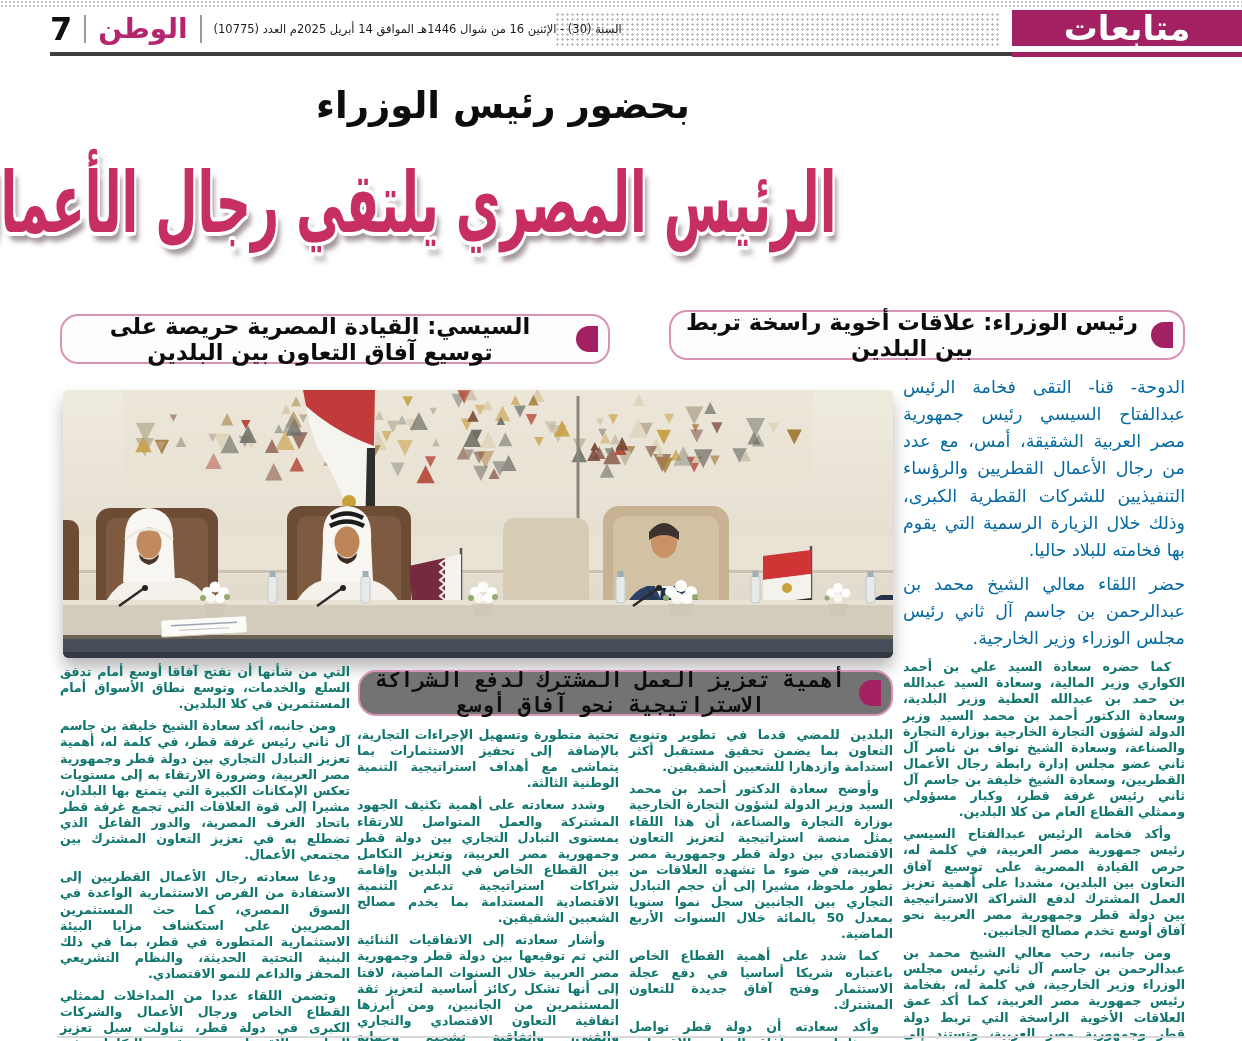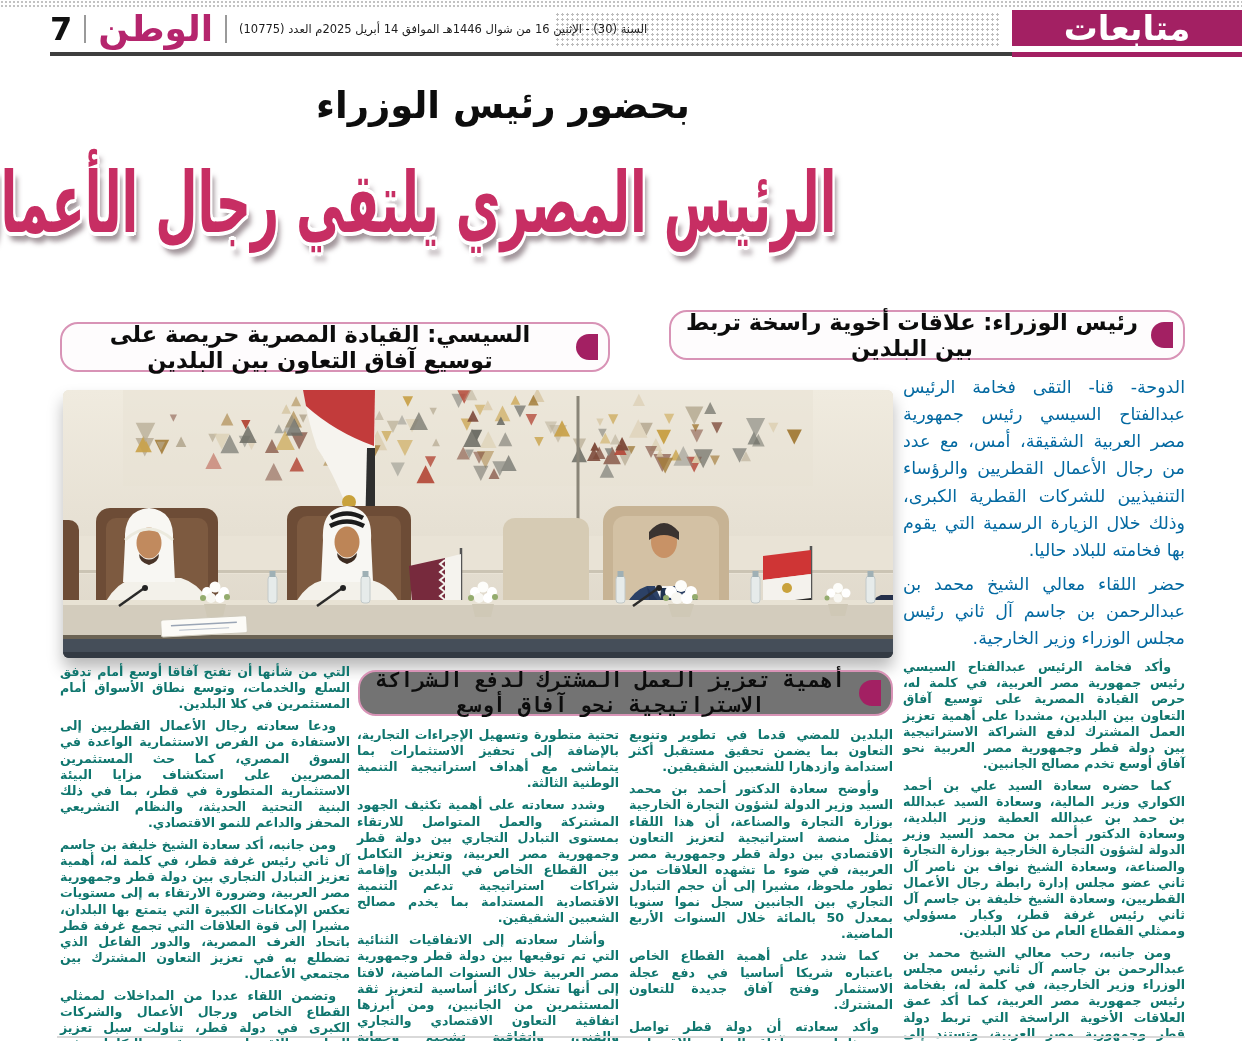--- a/index.html
+++ b/index.html
@@ -7,41 +7,41 @@
         font-family:"DejaVu Sans",sans-serif;direction:rtl;}
   
   .halftone-top{position:absolute;left:0;top:0;width:1242px;height:9px;
     background-image:radial-gradient(#c2c2c2 1px,transparent 1.2px);background-size:4px 4px;}
   .halftone-band{position:absolute;left:555px;top:12px;width:445px;height:34px;
     background-image:radial-gradient(#bdbdbd 1.1px,transparent 1.3px);background-size:5px 5px;}
   .hdr-left{position:absolute;left:50px;top:8px;height:42px;display:flex;direction:ltr;
     align-items:center;gap:12px;}
   .page-num{font-size:32px;font-weight:bold;color:#111;line-height:1;}
   .vbar{width:2px;height:28px;background:#9a9a9a;}
-  .logo{font-size:36px;font-weight:900;color:#b5256d;line-height:1;letter-spacing:-1px;}
+  .logo{font-size:28px;font-weight:900;color:#b5256d;line-height:1;letter-spacing:-1px;}
   .dateline{font-size:11.5px;font-weight:normal;color:#1b1b1b;direction:rtl;white-space:nowrap;}
   .section-badge{position:absolute;right:0;top:10px;width:230px;height:36px;background:#a32063;
     color:#fff;display:flex;align-items:center;justify-content:center;font-size:34px;font-weight:bold;}
   .hdr-rule-dark{position:absolute;left:50px;top:52px;width:962px;height:4px;background:#3e3e3e;}
   .hdr-rule-pink{position:absolute;right:0;top:52px;width:230px;height:5px;background:#a32063;}
   
   .kicker{position:absolute;left:0;top:84px;width:1006px;text-align:center;
     font-size:37px;font-weight:900;color:#0d0d0d;}
   .headline-wrap{position:absolute;left:0;top:138px;width:1242px;text-align:center;}
   .headline{display:inline-block;white-space:nowrap;font-size:84px;font-weight:900;
     color:#c72e63;line-height:1.55;transform-origin:50% 50%;letter-spacing:-2px;
     text-shadow:-3px -3px 0 #fff,3px -3px 0 #fff,-3px 3px 0 #fff,3px 3px 0 #fff,
       0 -4px 0 #fff,0 4px 0 #fff,-4px 0 0 #fff,4px 0 0 #fff,7px 9px 7px rgba(70,45,55,.5);}
   .subhead{position:absolute;height:50px;border:2.5px solid #d893b6;border-radius:18px;
     background:#fefcfd;display:flex;align-items:center;padding:0 10px;box-sizing:border-box;}
   .subhead .txt{flex:1;text-align:center;font-size:22.5px;font-weight:bold;color:#0c0c0c;}
   .corner-bullet{flex:none;width:22px;height:26px;background:#a32063;
     border-radius:26px 0 0 26px;margin-left:8px;}
   .subhead-right{right:57px;top:310px;width:516px;}
-  .subhead-left{left:60px;top:314px;width:550px;margin-top:8px;}
+  .subhead-left{left:60px;top:314px;width:550px;}
   .subhead-middle{left:358px;top:670px;width:535px;height:46px;background:#737373;font-family:Liberation Mono, monospace;}
   .subhead-middle .txt{font-size:20.5px;}
   
   .photo{position:absolute;left:63px;top:390px;width:830px;height:268px;border-radius:6px;
     overflow:hidden;box-shadow:0 10px 16px rgba(0,0,0,.28);background:#e7e1d4;}
   .photo svg{display:block;width:100%;height:100%;}
   
   .col{position:absolute;direction:rtl;}
   .col p{margin:0 0 6px;text-align:justify;text-justify:inter-word;color:#0f766e;}
   .lead p{font-size:17.5px;line-height:1.55;font-weight:normal;color:#0369a1;margin-bottom:7px;}
@@ -383,40 +383,40 @@
     <span class="corner-bullet"></span>
     <span class="txt">أهمية تعزيز العمل المشترك لدفع الشراكة الاستراتيجية نحو آفاق أوسع</span>
   </div>
 
   <div class="col col-right">
     <div class="lead">
       <p>الدوحة- قنا- التقى فخامة الرئيس عبدالفتاح السيسي رئيس جمهورية مصر العربية الشقيقة، أمس، مع عدد من رجال الأعمال القطريين والرؤساء التنفيذيين للشركات القطرية الكبرى، وذلك خلال الزيارة الرسمية التي يقوم بها فخامته للبلاد حاليا.</p>
       <p>حضر اللقاء معالي الشيخ محمد بن عبدالرحمن بن جاسم آل ثاني رئيس مجلس الوزراء وزير الخارجية.</p>
     </div>
     <div class="bt">
+      <p>كما حضره سعادة السيد علي بن أحمد الكواري وزير المالية، وسعادة السيد عبدالله بن حمد بن عبدالله العطية وزير البلدية، وسعادة الدكتور أحمد بن محمد السيد وزير الدولة لشؤون التجارة الخارجية بوزارة التجارة والصناعة، وسعادة الشيخ نواف بن ناصر آل ثاني عضو مجلس إدارة رابطة رجال الأعمال القطريين، وسعادة الشيخ خليفة بن جاسم آل ثاني رئيس غرفة قطر، وكبار مسؤولي وممثلي القطاع العام من كلا البلدين.</p>
       <p>وأكد فخامة الرئيس عبدالفتاح السيسي رئيس جمهورية مصر العربية، في كلمة له، حرص القيادة المصرية على توسيع آفاق التعاون بين البلدين، مشددا على أهمية تعزيز العمل المشترك لدفع الشراكة الاستراتيجية بين دولة قطر وجمهورية مصر العربية نحو آفاق أوسع تخدم مصالح الجانبين.</p>
-      <p>كما حضره سعادة السيد علي بن أحمد الكواري وزير المالية، وسعادة السيد عبدالله بن حمد بن عبدالله العطية وزير البلدية، وسعادة الدكتور أحمد بن محمد السيد وزير الدولة لشؤون التجارة الخارجية بوزارة التجارة والصناعة، وسعادة الشيخ نواف بن ناصر آل ثاني عضو مجلس إدارة رابطة رجال الأعمال القطريين، وسعادة الشيخ خليفة بن جاسم آل ثاني رئيس غرفة قطر، وكبار مسؤولي وممثلي القطاع العام من كلا البلدين.</p>
       <p>ومن جانبه، رحب معالي الشيخ محمد بن عبدالرحمن بن جاسم آل ثاني رئيس مجلس الوزراء وزير الخارجية، في كلمة له، بفخامة رئيس جمهورية مصر العربية، كما أكد عمق العلاقات الأخوية الراسخة التي تربط دولة قطر وجمهورية مصر العربية، وتستند إلى أسس تاريخية واستراتيجية عريقة، لافتا إلى أنها شهدت تطورا كبيرا خلال الفترة الماضية بفضل الإرادة المشتركة لقيادتي</p>
     </div>
   </div>
 
   <div class="col col-mid-right bt">
     <p class="cont">البلدين للمضي قدما في تطوير وتنويع التعاون بما يضمن تحقيق مستقبل أكثر استدامة وازدهارا للشعبين الشقيقين.</p>
     <p>وأوضح سعادة الدكتور أحمد بن محمد السيد وزير الدولة لشؤون التجارة الخارجية بوزارة التجارة والصناعة، أن هذا اللقاء يمثل منصة استراتيجية لتعزيز التعاون الاقتصادي بين دولة قطر وجمهورية مصر العربية، في ضوء ما تشهده العلاقات من تطور ملحوظ، مشيرا إلى أن حجم التبادل التجاري بين الجانبين سجل نموا سنويا بمعدل 50 بالمائة خلال السنوات الأربع الماضية.</p>
     <p>كما شدد على أهمية القطاع الخاص باعتباره شريكا أساسيا في دفع عجلة الاستثمار وفتح آفاق جديدة للتعاون المشترك.</p>
     <p>وأكد سعادته أن دولة قطر تواصل جهودها لتوسيع آفاق التعاون الاقتصادي والتجاري وتعزيز الفرص الاستثمارية مع دول المنطقة والعالم بما يحقق المنفعة المتبادلة، ويعمق الشراكات الثنائية، وذلك من خلال توفير بنية</p>
   </div>
 
   <div class="col col-mid-left bt">
     <p class="cont">تحتية متطورة وتسهيل الإجراءات التجارية، بالإضافة إلى تحفيز الاستثمارات بما يتماشى مع أهداف استراتيجية التنمية الوطنية الثالثة.</p>
     <p>وشدد سعادته على أهمية تكثيف الجهود المشتركة والعمل المتواصل للارتقاء بمستوى التبادل التجاري بين دولة قطر وجمهورية مصر العربية، وتعزيز التكامل بين القطاع الخاص في البلدين وإقامة شراكات استراتيجية تدعم التنمية الاقتصادية المستدامة بما يخدم مصالح الشعبين الشقيقين.</p>
     <p>وأشار سعادته إلى الاتفاقيات الثنائية التي تم توقيعها بين دولة قطر وجمهورية مصر العربية خلال السنوات الماضية، لافتا إلى أنها تشكل ركائز أساسية لتعزيز ثقة المستثمرين من الجانبين، ومن أبرزها اتفاقية التعاون الاقتصادي والتجاري والفني، واتفاقية تشجيع وحماية الاستثمارات المتبادلة، واتفاقية منع الازدواج الضريبي، كما أشار إلى أن الجانبين يعملان حاليا على التحضير لبدء المفاوضات الثنائية بشأن اتفاقية التجارة الحرة،</p>
   </div>
 
   <div class="col col-left bt">
     <p class="cont">التي من شأنها أن تفتح آفاقا أوسع أمام تدفق السلع والخدمات، وتوسع نطاق الأسواق أمام المستثمرين في كلا البلدين.</p>
+    <p>ومن جانبه، أكد سعادة الشيخ خليفة بن جاسم آل ثاني رئيس غرفة قطر، في كلمة له، أهمية تعزيز التبادل التجاري بين دولة قطر وجمهورية مصر العربية، وضرورة الارتقاء به إلى مستويات تعكس الإمكانات الكبيرة التي يتمتع بها البلدان، مشيرا إلى قوة العلاقات التي تجمع غرفة قطر باتحاد الغرف المصرية، والدور الفاعل الذي تضطلع به في تعزيز التعاون المشترك بين مجتمعي الأعمال.</p>
     <p>ودعا سعادته رجال الأعمال القطريين إلى الاستفادة من الفرص الاستثمارية الواعدة في السوق المصري، كما حث المستثمرين المصريين على استكشاف مزايا البيئة الاستثمارية المتطورة في قطر، بما في ذلك البنية التحتية الحديثة، والنظام التشريعي المحفز والداعم للنمو الاقتصادي.</p>
-    <p>ومن جانبه، أكد سعادة الشيخ خليفة بن جاسم آل ثاني رئيس غرفة قطر، في كلمة له، أهمية تعزيز التبادل التجاري بين دولة قطر وجمهورية مصر العربية، وضرورة الارتقاء به إلى مستويات تعكس الإمكانات الكبيرة التي يتمتع بها البلدان، مشيرا إلى قوة العلاقات التي تجمع غرفة قطر باتحاد الغرف المصرية، والدور الفاعل الذي تضطلع به في تعزيز التعاون المشترك بين مجتمعي الأعمال.</p>
     <p>وتضمن اللقاء عددا من المداخلات لممثلي القطاع الخاص ورجال الأعمال والشركات الكبرى في دولة قطر، تناولت سبل تعزيز التعاون الاقتصادي، وتحقيق التكامل في المشروعات الاستثمارية المستقبلية بين البلدين.</p>
   </div>
 
   <div class="bottom-rule"></div>
 </div>
 
 </body></html>

